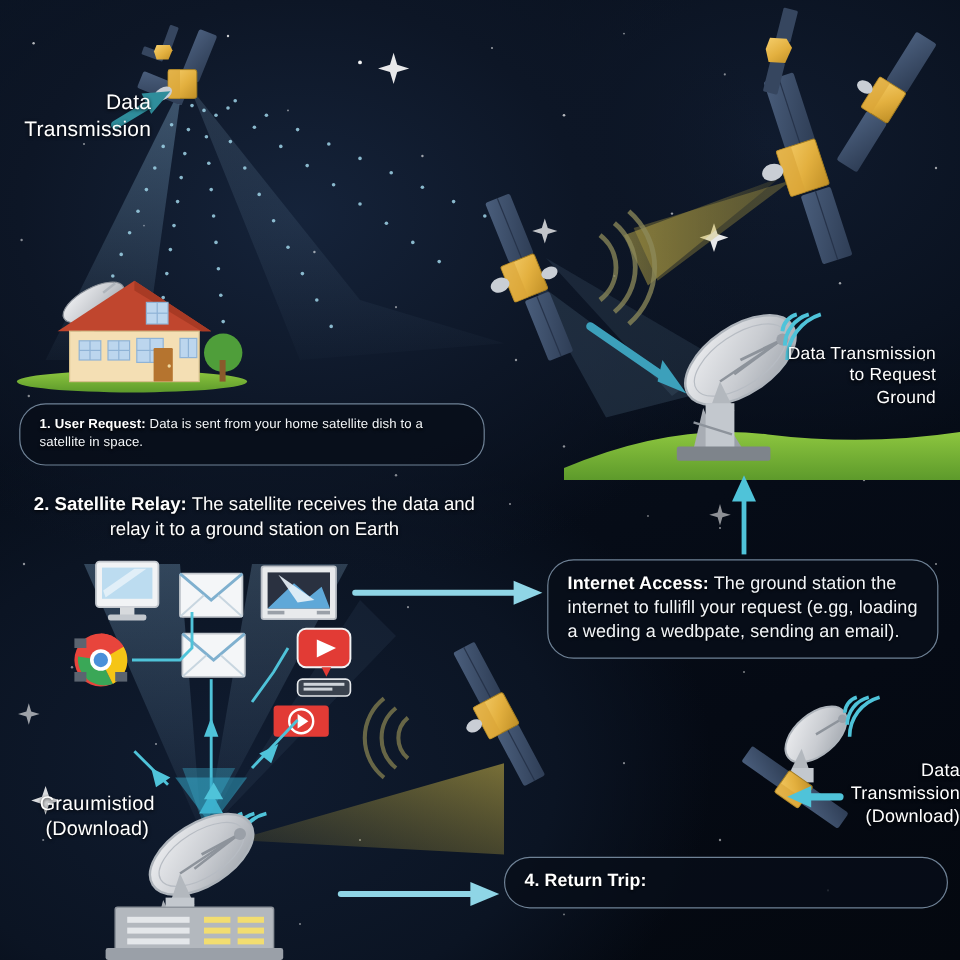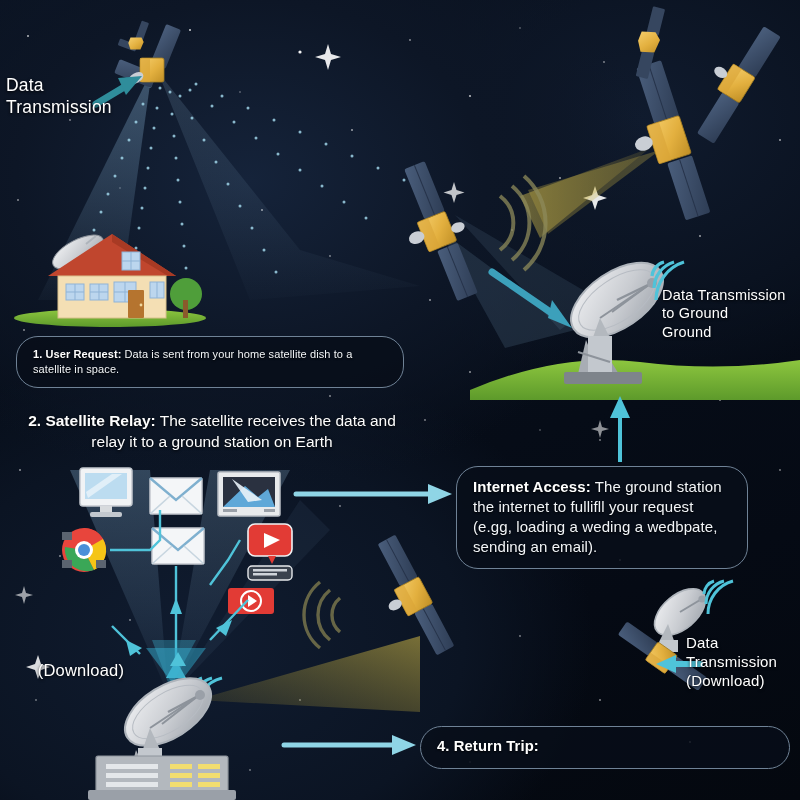--- a/index.html
+++ b/index.html
@@ -32,21 +32,21 @@
     line-height:1.33;
     letter-spacing:.1px;
     text-shadow:0 1px 2px rgba(0,0,0,.9);
   }
   .callout b { font-weight:bold; color:#ffffff; }
 
   
   .label {
     position:absolute;
     color:#ffffff;
-    text-align:left;
+    text-align:right;
     line-height:1.26;
     text-shadow:0 1px 3px rgba(0,0,0,.95);
     letter-spacing:.2px;
   }
 
   #step2 {
     position:absolute;
     color:#fdfdfd;
     line-height:1.38;
     text-shadow:0 1px 3px rgba(0,0,0,.95);
@@ -536,45 +536,46 @@
       <line x1="96" y1="104" x2="126" y2="86" stroke="#2f8d9b" stroke-width="7" stroke-linecap="round"></line>
       <path d="M142 76 L118 78 L126 95 Z" fill="#2f8d9b"></path>
     </g>
   </svg>
 
   <div class="label" id="lbl-upload" style="left:6px; top:74px; width:120px; font-size:17.5px;">
     <div>Data</div>
     <div>Transmission</div>
   </div>
 
-  <div class="label" id="lbl-to-ground" style="left:646px; top:286px; width:134px; font-size:14.5px;margin-left:16px;">
+  <div class="label" id="lbl-to-ground" style="left:646px; top:286px; width:134px; font-size:14.5px;">
     <div>Data Transmission</div>
-    <div>to Ground</div>
+    <div>to Request</div>
     <div>Ground</div>
   </div>
 
   <div class="label" id="lbl-download-right" style="left:686px; top:634px; width:114px; font-size:15px;">
     <div>Data</div>
     <div>Transmission</div>
     <div>(Download)</div>
   </div>
 
   <div class="label" id="lbl-download-left" style="left:6px; top:660px; width:150px; font-size:16.5px; text-align:center;">
+    <div>Grauımistiod</div>
     <div>(Download)</div>
   </div>
 
   <div class="callout" id="cal-user-request" style="left:16px; top:336px; width:388px; font-size:11px;">
     <b>1. User Request:</b><span> Data is sent from your home satellite dish to a satellite in space.</span>
   </div>
 
   <div id="step2" style="left:22px; top:410px; width:380px; font-size:15.5px;text-align:center;">
     <b>2. Satellite Relay:</b><span> The satellite receives the data and relay it to a ground station on Earth</span>
   </div>
 
-  <div class="callout" id="cal-internet" style="left:456px; top:466px; width:292px; font-size:15px;">
+  <div class="callout" id="cal-internet" style="left:456px; top:466px; width:326px; font-size:15px;">
     <b>Internet Access:</b><span> The ground station the internet to fullifll your request (e.gg, loading a weding a wedbpate, sending an email).</span>
   </div>
 
-  <div class="callout" id="cal-return" style="left:420px; top:714px; width:370px; font-size:14.8px;margin-top:12px;">
+  <div class="callout" id="cal-return" style="left:420px; top:714px; width:370px; font-size:14.8px;">
     <b>4. Return Trip:</b>
   </div>
 
 </div>
 
 </body></html>

